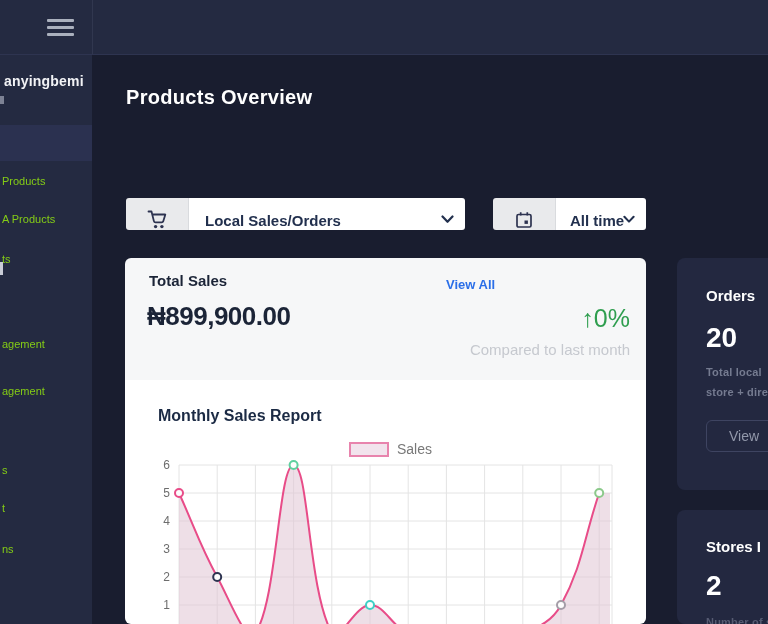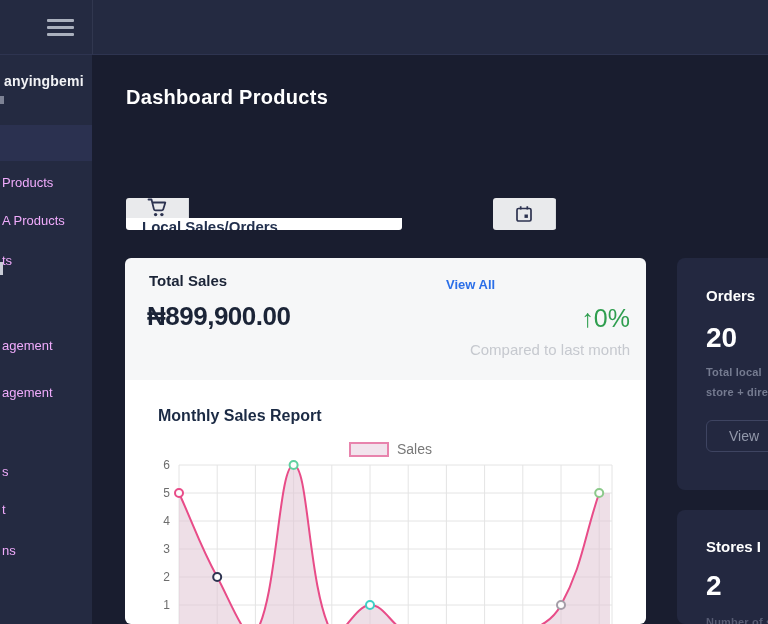--- a/index.html
+++ b/index.html
@@ -16,27 +16,27 @@
   .topbar-left{left:0;top:0;width:92px;height:54px;border-right:1px solid #31374f;}
   .hamburger{left:47px;top:14px;width:27px;height:26px;display:flex;flex-direction:column;justify-content:center;gap:4px;cursor:pointer;}
   .hamburger span{display:block;height:3px;width:27px;background:#aab0bd;border-radius:1px;}
 
   
   .sidebar{left:0;top:55px;width:92px;height:569px;background:#242a41;}
   .side-user{left:4px;top:73px;color:#f2f3f6;font-size:14px;font-weight:700;letter-spacing:.2px;}
   .side-user-sliver{left:0;top:96px;width:4px;height:8px;background:#7d8294;}
   .side-active{left:0;top:125px;width:92px;height:36px;background:#2b3150;cursor:pointer;}
   .side-active-sliver{left:0;top:137px;width:3px;height:13px;background:#c9ccd6;}
-  .side-item{left:2px;color:#f0abfc;font-size:13px;cursor:pointer;white-space:nowrap;}
+  .side-item{left:2px;color:#84cc16;font-size:11px;cursor:pointer;white-space:nowrap;}
 
   
   .page-title{left:126px;top:86px;color:#ffffff;font-size:20px;font-weight:700;letter-spacing:.3px;}
 
   
-  .filter{top:198px;height:32px;display:flex;border-radius:3px;overflow:hidden;flex-direction:column;}
+  .filter{top:198px;height:32px;display:flex;border-radius:3px;overflow:hidden;}
   .filter .icon-box{width:62px;height:44px;background:#e9eaec;display:flex;align-items:center;justify-content:center;border-right:1px solid #d9dbde;}
   .filter .sel{height:44px;background:#ffffff;display:flex;align-items:center;position:relative;cursor:pointer;}
   .filter .sel .sel-text{margin-left:16px;color:#22304e;font-size:15px;font-weight:600;white-space:nowrap;overflow:hidden;}
   .filter .sel .chev{position:absolute;right:11px;top:17px;}
   .filter-sales{left:126px;}
   .filter-sales .sel{width:276px;}
   .filter-time{left:493px;}
   .filter-time .sel{width:90px;}
   .filter-time .sel .sel-text{margin-left:14px;max-width:55px;}
 
@@ -87,21 +87,21 @@
 </div>
 <div class="abs side-item" style="top:175px;">Products</div>
 <div class="abs side-item" style="top:213px;">A Products</div>
 <div class="abs side-item" style="top:253px;">ts</div>
 <div class="abs side-item" style="top:338px;">agement</div>
 <div class="abs side-item" style="top:385px;">agement</div>
 <div class="abs side-item" style="top:464px;">s</div>
 <div class="abs side-item" style="top:502px;">t</div>
 <div class="abs side-item" style="top:543px;">ns</div>
 
-<div class="abs page-title">Dashboard Products</div>
+<div class="abs page-title">Products Overview</div>
 
 <div class="abs filter filter-sales">
   <div class="icon-box">
     <svg width="21" height="20" viewBox="0 0 21 20">
       <path d="M1.5 1.5h3l2.4 9.6a1.6 1.6 0 0 0 1.55 1.2h6.3a1.6 1.6 0 0 0 1.5-1.1l2.1-6.7H5.2" fill="none" stroke="#2d3350" stroke-width="1.8" stroke-linecap="round" stroke-linejoin="round"></path>
       <circle cx="8.6" cy="16.6" r="1.7" fill="#2d3350"></circle>
       <circle cx="14.9" cy="16.6" r="1.7" fill="#2d3350"></circle>
     </svg>
   </div>
   <div class="sel">
@@ -112,20 +112,26 @@
   </div>
 </div>
 
 <div class="abs filter filter-time">
   <div class="icon-box">
     <svg width="18" height="18" viewBox="0 0 18 18">
       <rect x="2" y="3.5" width="14" height="12.5" rx="1.5" fill="none" stroke="#2d3350" stroke-width="1.7"></rect>
       <line x1="5.7" y1="1.2" x2="5.7" y2="4.5" stroke="#2d3350" stroke-width="1.7"></line>
       <line x1="12.3" y1="1.2" x2="12.3" y2="4.5" stroke="#2d3350" stroke-width="1.7"></line>
       <rect x="9.5" y="9.5" width="3.4" height="3.4" fill="#2d3350"></rect>
+    </svg>
+  </div>
+  <div class="sel">
+    <span class="sel-text">All time</span>
+    <svg class="chev" width="12" height="9" viewBox="0 0 13 9">
+      <polyline points="1.5,1.5 6.5,6.8 11.5,1.5" fill="none" stroke="#22304e" stroke-width="2.2" stroke-linecap="round" stroke-linejoin="round"></polyline>
     </svg>
   </div>
 </div>
 
 <div class="abs sales-head"></div>
 <div class="abs ts-label">Total Sales</div>
 <div class="abs ts-amount">₦899,900.00</div>
 <div class="abs ts-viewall">View All</div>
 <div class="abs ts-change">↑0%</div>
 <div class="abs ts-compare">Compared to last month</div>

